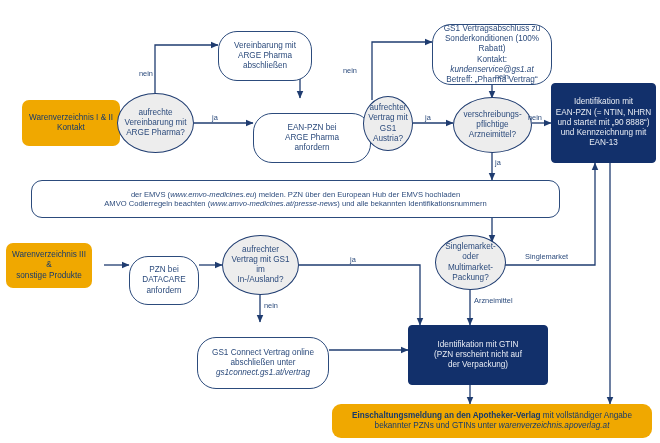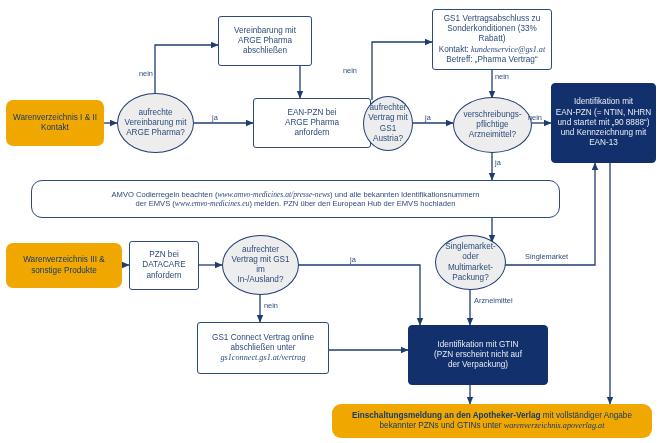--- a/index.html
+++ b/index.html
@@ -34,23 +34,24 @@
   .yellow {
     background: #F0A800;
     border-radius: 7px;
     color: #173A6B;
     font-size: 8.2px;
   }
   
   .process {
     background: #ffffff;
     border: 1.2px solid #2C4B7C;
-    border-radius: 3px;
-    color: #2C4B7C;
-    font-size: 8.2px;
+    border-radius: 19px;
+    color: #2C4B7C;
+    font-size: 8.2px;
+    margin-top: 15px;
   }
   
   .navy {
     background: #12306B;
     border: 1.2px solid #12306B;
     border-radius: 4px;
     color: #E8ECF4;
     font-size: 8.2px;
   }
   
@@ -68,21 +69,21 @@
     border-radius: 11px;
     color: #2C4B7C;
     font-size: 7.6px;
   }
   .banner {
     background: #F0A800;
     border-radius: 9px;
     color: #173A6B;
     font-size: 8.2px;
   }
-  .it { font-style: italic; font-family: Liberation Serif, serif; }
+  .it { font-style: italic; }
   .bold { font-weight: bold; }
 
   
   .elabel {
     position: absolute;
     color: #2C4B7C;
     font-size: 7.4px;
     z-index: 3;
     white-space: nowrap;
     background: transparent;
@@ -135,21 +136,21 @@
       <path d="M470,290 L470,325"></path>
 
       <path d="M498,265 L595,265 L595,163"></path>
 
       <path d="M610,163 L610,404"></path>
 
       <path d="M470,376 L470,404"></path>
     </g>
   </svg>
 
-  <div class="node yellow" style="left:6px; top:100px; width:98px; height:46px;">
+  <div class="node yellow" style="left:22px; top:100px; width:98px; height:46px;">
     <div class="txt">
       <div>Warenverzeichnis I &amp; II</div>
       <div>Kontakt</div>
     </div>
   </div>
 
   <div class="node decision" style="left:117px; top:93px; width:77px; height:60px;">
     <div class="txt">
       <div>aufrechte</div>
       <div>Vereinbarung mit</div>
@@ -177,21 +178,21 @@
     <div class="txt">
       <div>aufrechter</div>
       <div>Vertrag mit</div>
       <div>GS1 Austria?</div>
     </div>
   </div>
 
   <div class="node process" style="left:432px; top:9px; width:120px; height:61px;">
     <div class="txt">
       <div>GS1 Vertragsabschluss zu</div>
-      <div>Sonderkonditionen (33% Rabatt)</div>
+      <div>Sonderkonditionen (100% Rabatt)</div>
       <div>
         <span>Kontakt: </span><span class="it">kundenservice@gs1.at</span>
       </div>
       <div>Betreff: „Pharma Vertrag“</div>
     </div>
   </div>
 
   <div class="node decision" style="left:453px; top:97px; width:79px; height:56px;">
     <div class="txt">
       <div>verschreibungs-</div>
@@ -206,29 +207,29 @@
       <div>EAN-PZN (= NTIN, NHRN</div>
       <div>und startet mit „90 8888“)</div>
       <div>und Kennzeichnung mit</div>
       <div>EAN-13</div>
     </div>
   </div>
 
   <div class="node note" style="left:31px; top:180px; width:529px; height:38px;">
     <div class="txt">
       <div>
+        <span>der EMVS (</span><span class="it">www.emvo-medicines.eu</span><span>) melden. PZN über den European Hub der EMVS hochladen</span>
+      </div>
+      <div>
         <span>AMVO Codierregeln beachten (</span><span class="it">www.amvo-medicines.at/presse-news</span><span>) und alle bekannten Identifikationsnummern</span>
       </div>
-      <div>
-        <span>der EMVS (</span><span class="it">www.emvo-medicines.eu</span><span>) melden. PZN über den European Hub der EMVS hochladen</span>
-      </div>
-    </div>
-  </div>
-
-  <div class="node yellow" style="left:6px; top:243px; width:116px; height:45px;">
+    </div>
+  </div>
+
+  <div class="node yellow" style="left:6px; top:243px; width:86px; height:45px;">
     <div class="txt">
       <div>Warenverzeichnis III &amp;</div>
       <div>sonstige Produkte</div>
     </div>
   </div>
 
   <div class="node process" style="left:129px; top:241px; width:70px; height:49px;">
     <div class="txt">
       <div>PZN bei</div>
       <div>DATACARE</div>

